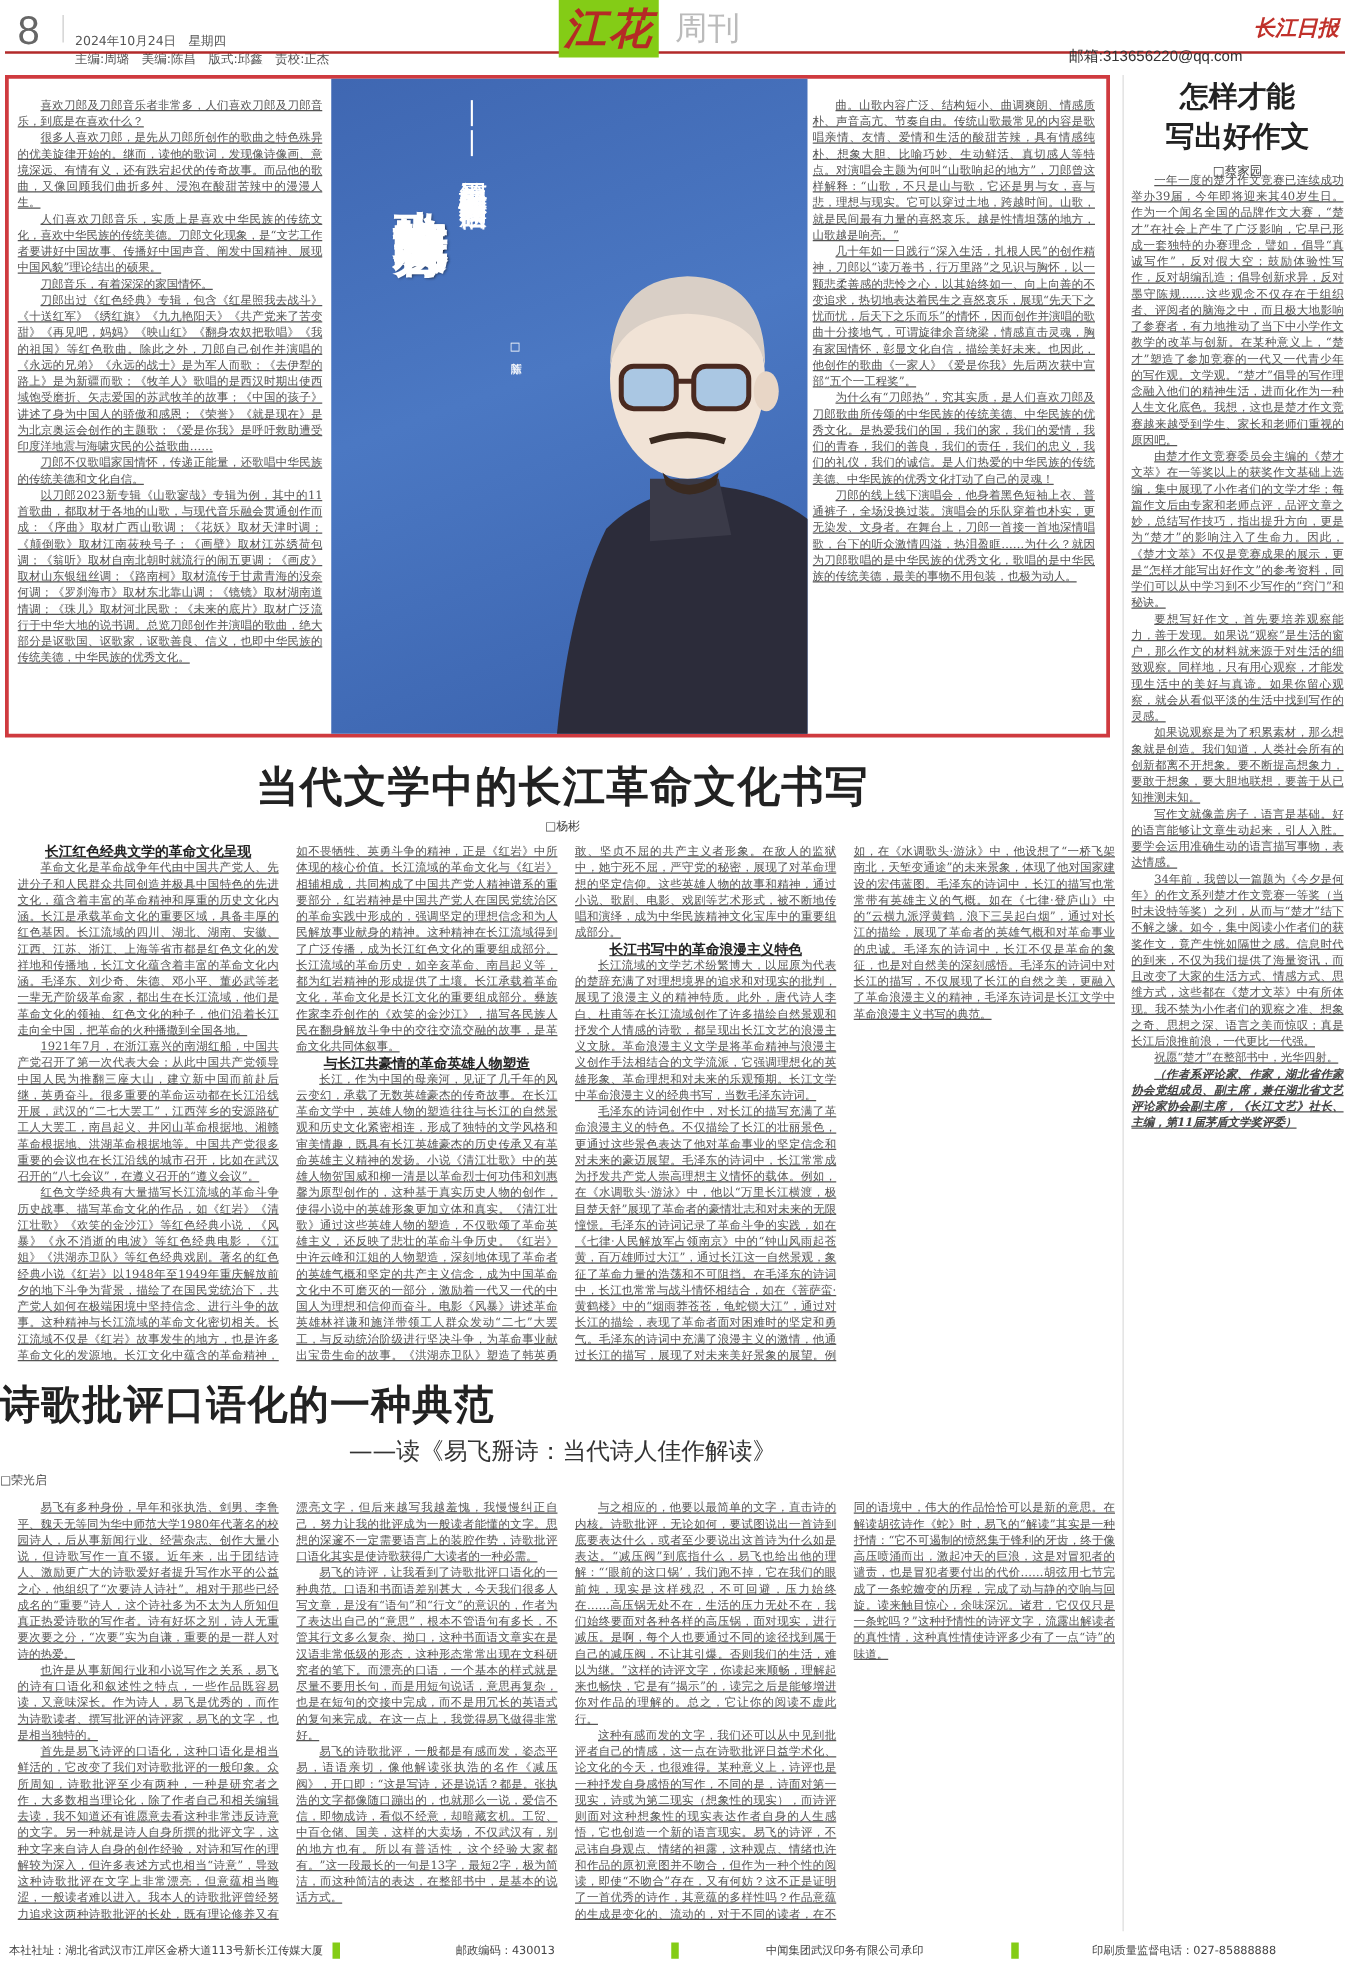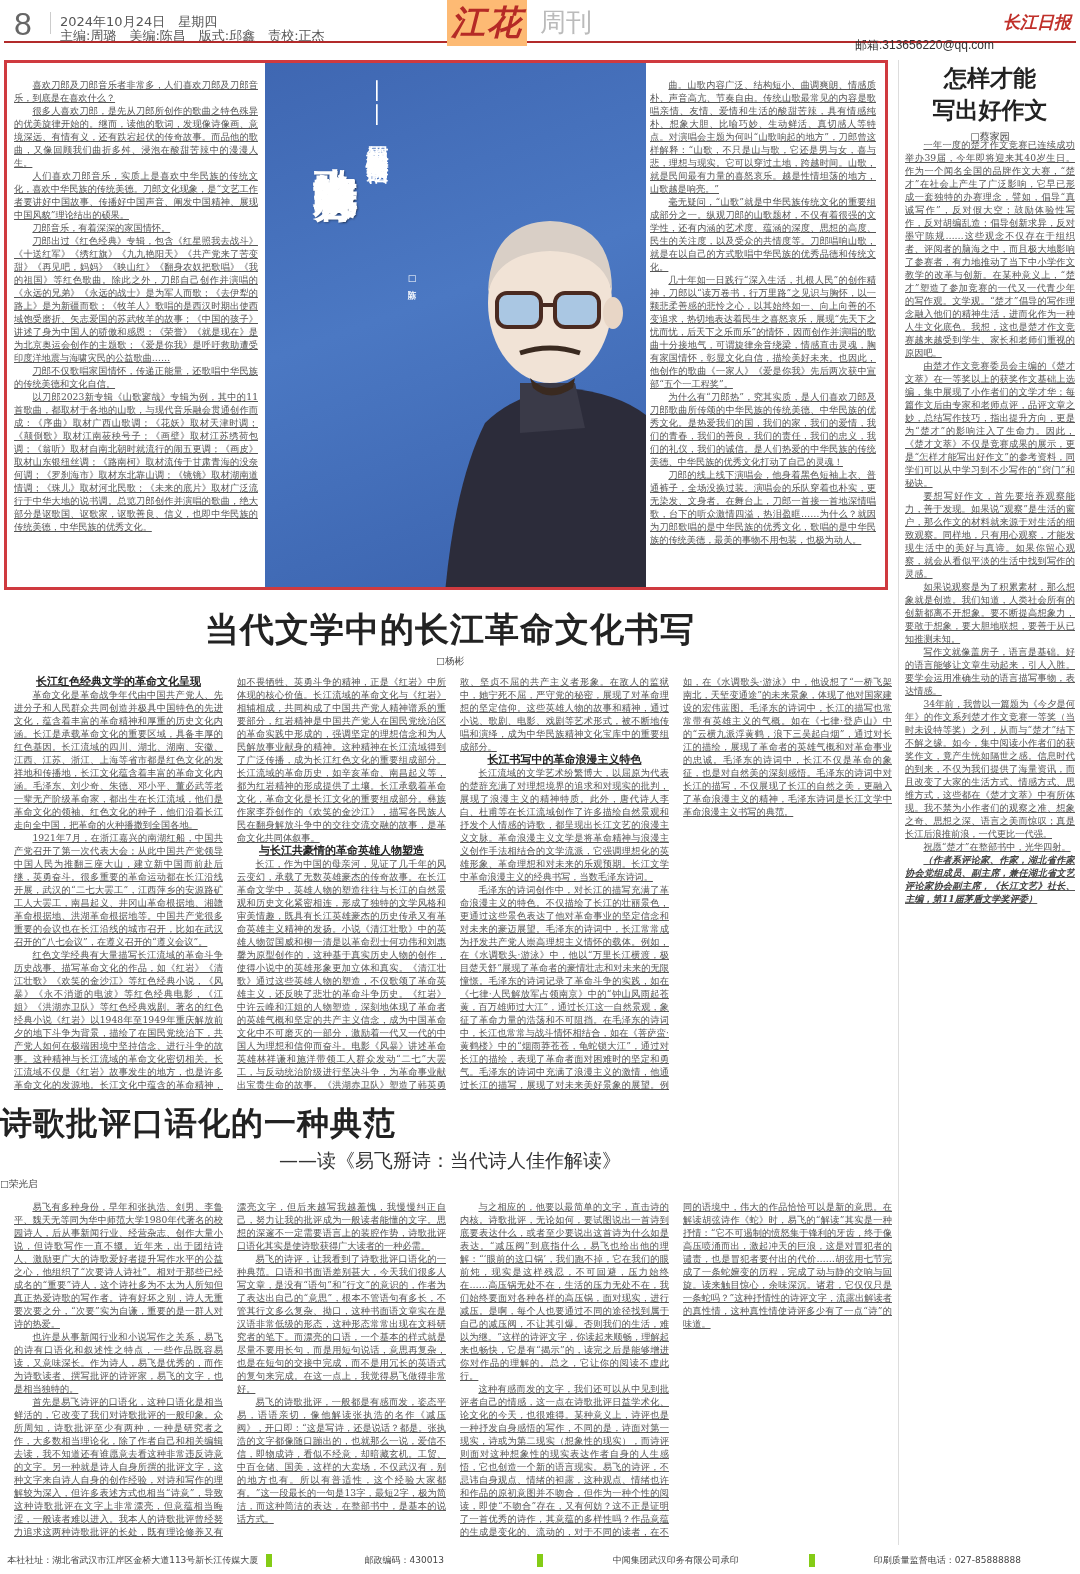--- a/index.html
+++ b/index.html
@@ -1,23 +1,23 @@
 <!DOCTYPE html>
 <html><head>
 <meta charset="utf-8">
 <style>
   html,body{margin:0;padding:0;background:#fff;}
   body{width:1080px;height:1574px;position:relative;overflow:hidden;font-family:"DejaVu Serif",serif;color:#333;}
   .abs{position:absolute;}
   
   .hdr-num{left:14px;top:6px;font-family:"Liberation Sans",sans-serif;font-size:32px;color:#666;}
   .hdr-sep{left:50px;top:12px;width:1px;height:22px;background:#ccc;}
-  .hdr-date{left:60px;top:15px;font-family:"DejaVu Sans",sans-serif;font-size:13px;color:#555;line-height:14px;}
+  .hdr-date{left:60px;top:27px;font-family:"DejaVu Sans",sans-serif;font-size:10px;color:#555;line-height:14px;}
   .hdr-line{left:4px;top:41px;width:1072px;height:2px;background:#b22a2a;}
-  .hdr-brand{left:447px;top:0px;font-family:"DejaVu Serif",serif;font-size:34px;font-style:italic;color:#b52a26;font-weight:bold;letter-spacing:2px;background:#fdba74;padding:0 4px;}
+  .hdr-brand{left:447px;top:0px;font-family:"DejaVu Serif",serif;font-size:34px;font-style:italic;color:#b52a26;font-weight:bold;letter-spacing:2px;background:#84cc16;padding:0 4px;}
   .hdr-zhou{left:540px;top:5px;font-size:26px;color:#bbb;font-family:"DejaVu Serif",serif;}
   .hdr-mail{left:855px;top:16px;font-family:"Liberation Sans",sans-serif;font-size:12px;color:#333;margin-top:21px;}
   .hdr-paper{left:1003px;top:11px;font-size:17px;color:#c0302a;font-style:italic;font-weight:bold;font-family:"DejaVu Serif",serif;}
   
   .feat{left:4px;top:60px;width:884px;height:530px;border:3px solid #cf3a3f;box-sizing:border-box;}
   .col{font-size:9.2px;line-height:13px;color:#555;text-align:justify;text-decoration:underline;}
   .col p{margin:0;text-indent:2em;}
   .col .note{font-style:italic;color:#444;font-weight:bold;}
   .illus{left:265px;top:63px;width:381px;height:524px;background:linear-gradient(160deg,#3f67b2 0%,#4b78c3 45%,#3a62ad 100%);overflow:hidden;}
   .illus .main-title{position:absolute;left:42px;top:70px;writing-mode:vertical-rl;font-size:44px;font-weight:bold;color:#fff;letter-spacing:2px;font-family:"DejaVu Serif",serif;text-shadow:1px 1px 2px rgba(0,0,0,.3);}
@@ -78,21 +78,20 @@
     <path d="M95 200 Q125 190 155 200" stroke="#3a2a20" stroke-width="5" fill="none"></path>
     <path d="M105 225 Q125 245 150 225 L148 235 Q125 250 108 235Z" fill="#3a2a20"></path>
     <ellipse cx="188" cy="160" rx="10" ry="16" fill="#e8d6c6"></ellipse>
   </svg>
   <div class="main-title">山歌婉转唤芳春</div>
   <div class="sub-title">——简评刀郎音乐里的家国情怀和民族自信</div>
   <div class="byline">□陈新</div>
 </div>
 <div class="abs col" id="feat-col2" style="left:650px;top:78px;width:226px;height:505px;overflow:hidden;">
     <p>曲。山歌内容广泛、结构短小、曲调爽朗、情感质朴、声音高亢、节奏自由。传统山歌最常见的内容是歌唱亲情、友情、爱情和生活的酸甜苦辣，具有情感纯朴、想象大胆、比喻巧妙、生动鲜活、真切感人等特点。对演唱会主题为何叫“山歌响起的地方”，刀郎曾这样解释：“山歌，不只是山与歌，它还是男与女，喜与悲，理想与现实。它可以穿过土地，跨越时间。山歌，就是民间最有力量的喜怒哀乐。越是性情坦荡的地方，山歌越是响亮。”</p>
-    <p>毫无疑问，“山歌”就是中华民族传统文化的重要组成部分之一。纵观刀郎的山歌题材，不仅有着很强的文学性，还有内涵的艺术度、蕴涵的深度、思想的高度、民生的关注度，以及受众的共情度等。刀郎唱响山歌，就是在以自己的方式歌唱中华民族的优秀品德和传统文化。</p>
     <p>几十年如一日践行“深入生活，扎根人民”的创作精神，刀郎以“读万卷书，行万里路”之见识与胸怀，以一颗悲柔善感的悲怜之心，以其始终如一、向上向善的不变追求，热切地表达着民生之喜怒哀乐，展现“先天下之忧而忧，后天下之乐而乐”的情怀，因而创作并演唱的歌曲十分接地气，可谓旋律余音绕梁，情感直击灵魂，胸有家国情怀，彰显文化自信，描绘美好未来。也因此，他创作的歌曲《一家人》《爱是你我》先后两次获中宣部“五个一工程奖”。</p>
     <p>为什么有“刀郎热”，究其实质，是人们喜欢刀郎及刀郎歌曲所传颂的中华民族的传统美德、中华民族的优秀文化。是热爱我们的国，我们的家，我们的爱情，我们的青春，我们的善良，我们的责任，我们的忠义，我们的礼仪，我们的诚信。是人们热爱的中华民族的传统美德、中华民族的优秀文化打动了自己的灵魂！</p>
     <p>刀郎的线上线下演唱会，他身着黑色短袖上衣、普通裤子，全场没换过装。演唱会的乐队穿着也朴实，更无染发、文身者。在舞台上，刀郎一首接一首地深情唱歌，台下的听众激情四溢，热泪盈眶……为什么？就因为刀郎歌唱的是中华民族的优秀文化，歌唱的是中华民族的传统美德，最美的事物不用包装，也极为动人。</p>
   </div>
 
 <div class="abs side-title">
   <div>怎样才能</div>
   <div>写出好作文</div>
 </div>
 <div class="abs side-by">□蔡家园</div>

